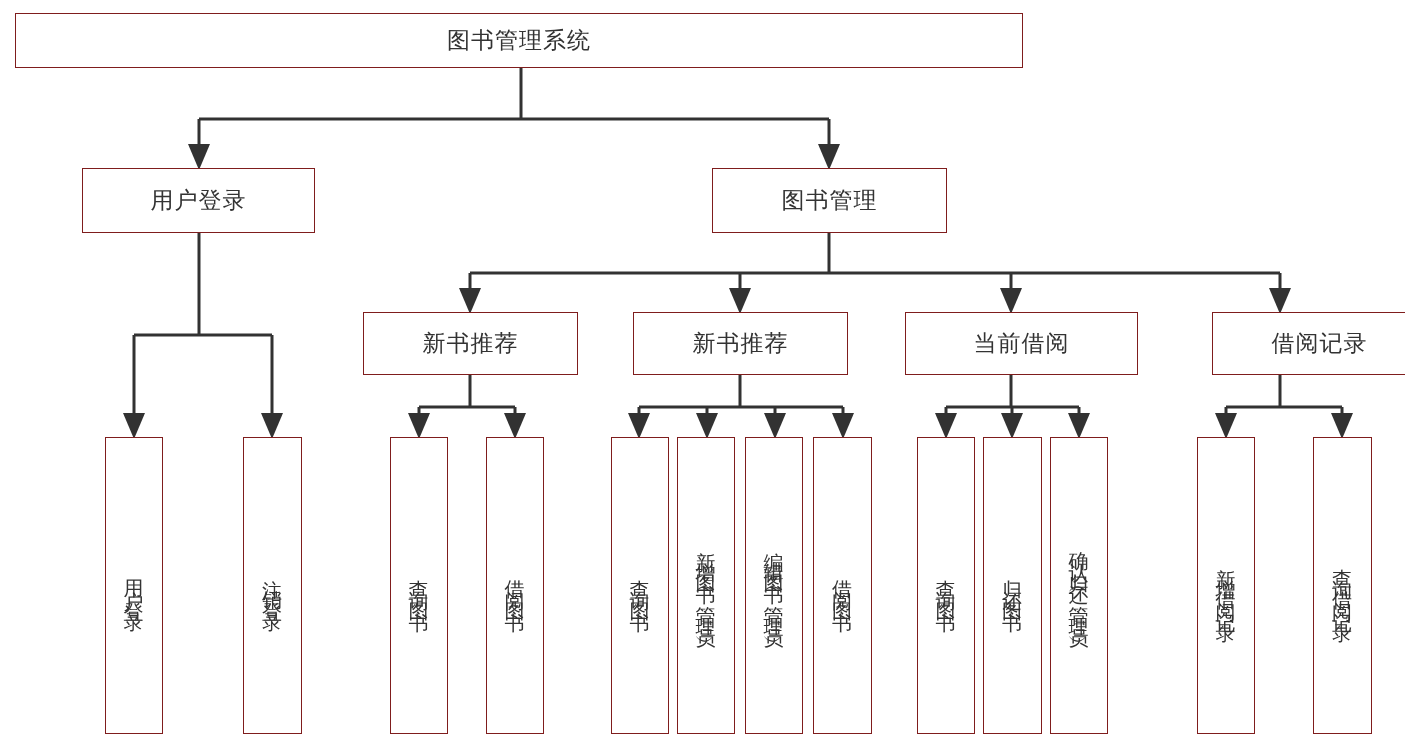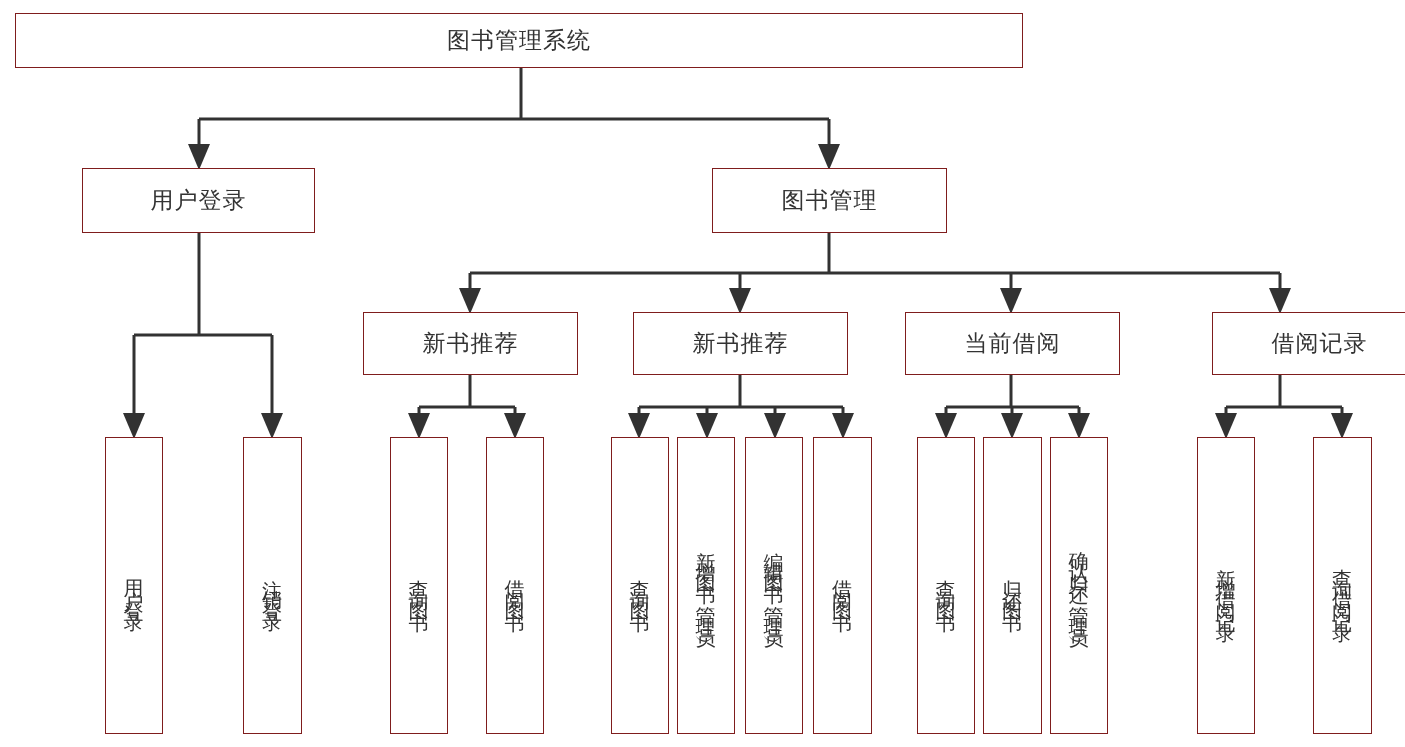--- a/index.html
+++ b/index.html
@@ -91,21 +91,21 @@
     </g>
   </svg>
 
   <div class="box hbox" style="left:15px; top:13px; width:1008px; height:55px;">图书管理系统</div>
 
   <div class="box hbox" style="left:82px; top:168px; width:233px; height:65px;">用户登录</div>
   <div class="box hbox" style="left:363px; top:312px; width:215px; height:63px;">新书推荐</div>
 
   <div class="box hbox" style="left:712px; top:168px; width:235px; height:65px;">图书管理</div>
   <div class="box hbox" style="left:633px; top:312px; width:215px; height:63px;">新书推荐</div>
-  <div class="box hbox" style="left:905px; top:312px; width:215px; height:63px;">当前借阅</div>
+  <div class="box hbox" style="left:905px; top:312px; width:233px; height:63px;">当前借阅</div>
   <div class="box hbox" style="left:1172px; top:312px; width:215px; height:63px;margin-left:40px;">借阅记录</div>
 
   <div class="box leaf" style="left:105px; top:437px; width:58px; height:297px;">用户登录</div>
   <div class="box leaf" style="left:243px; top:437px; width:59px; height:297px;">注销登录</div>
 
   <div class="box leaf" style="left:390px; top:437px; width:58px; height:297px;">查询图书</div>
   <div class="box leaf" style="left:486px; top:437px; width:58px; height:297px;">借阅图书</div>
 
   <div class="box leaf" style="left:611px; top:437px; width:58px; height:297px;">查询图书</div>
   <div class="box leaf" style="left:677px; top:437px; width:58px; height:297px;">新增图书（管理员）</div>

